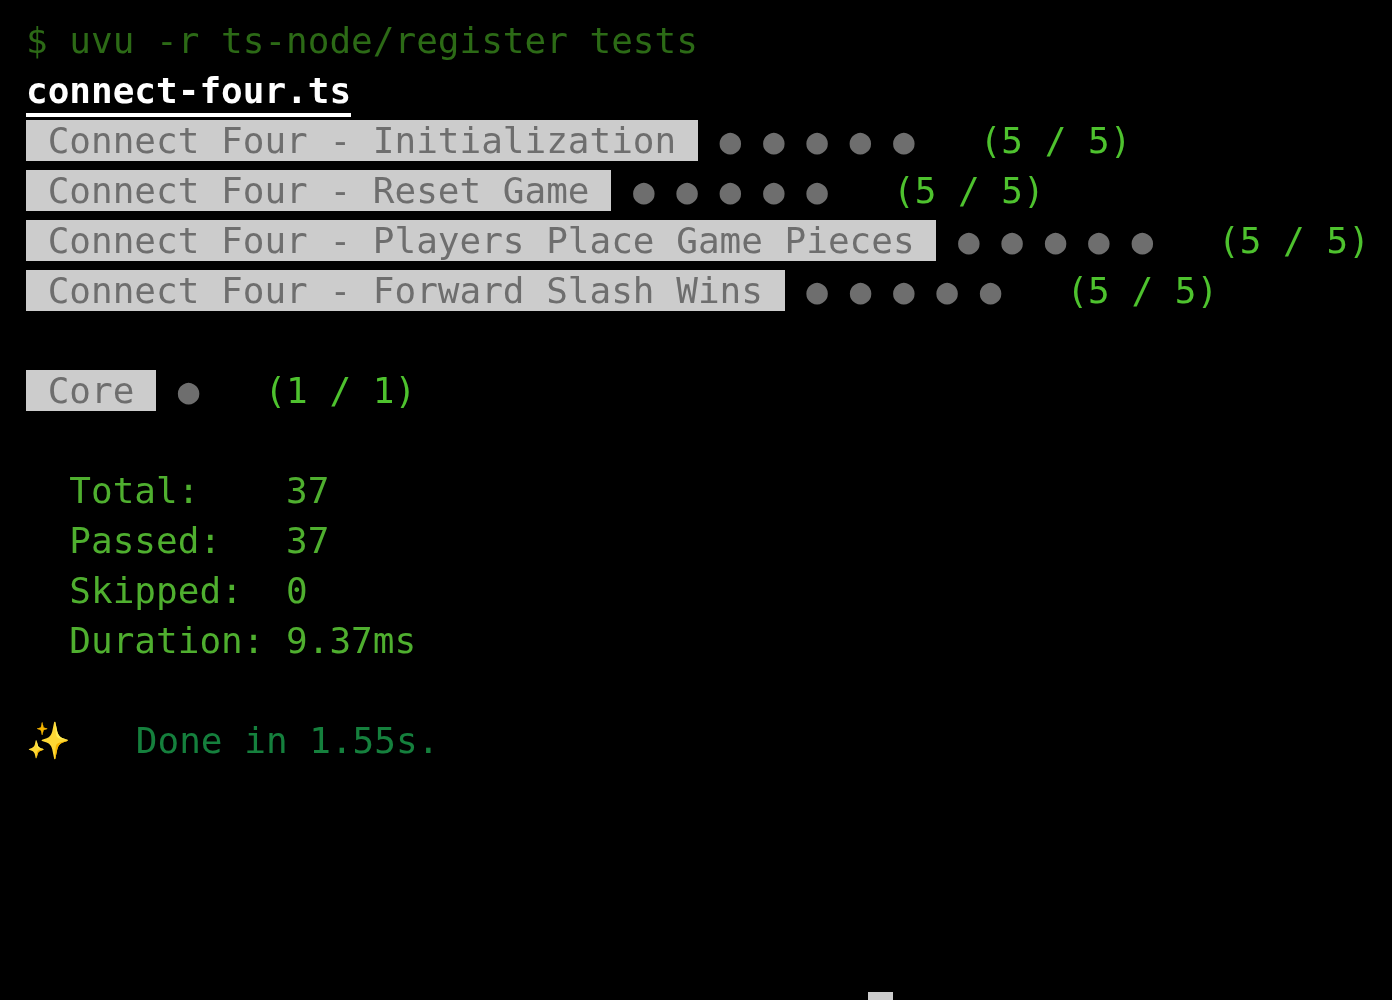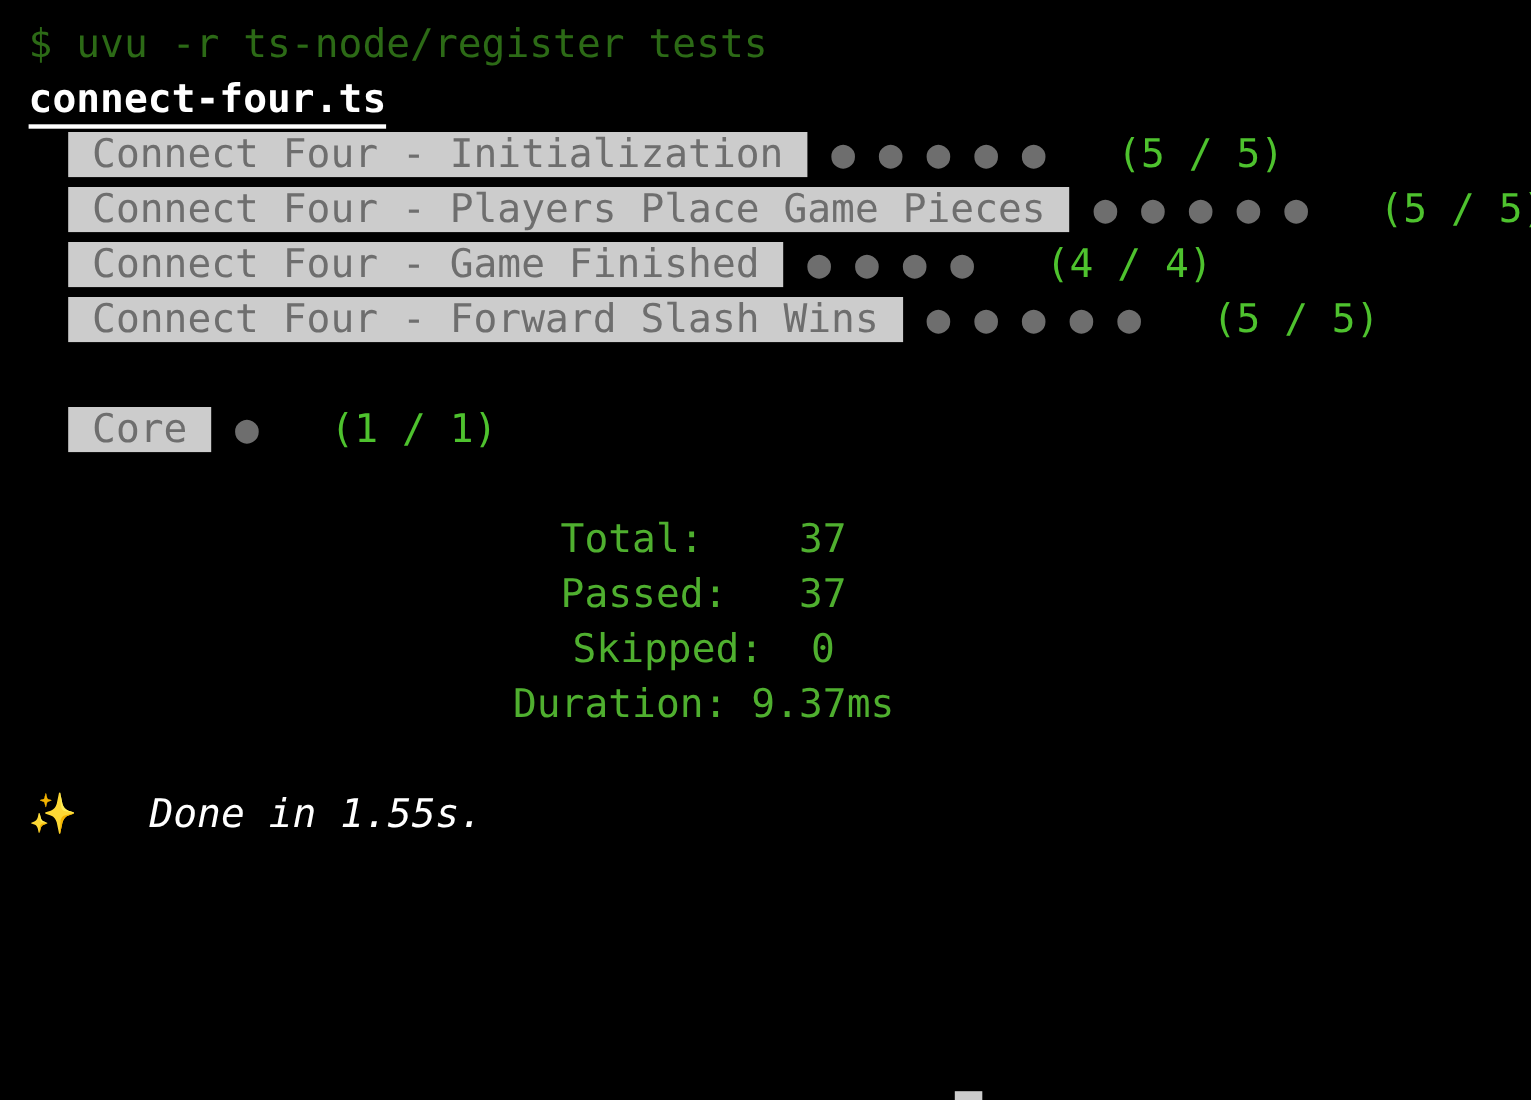--- a/index.html
+++ b/index.html
@@ -47,60 +47,57 @@
   .file-header .fh-text {
     border-bottom: 4px solid #ffffff;
     padding-bottom: 2px;
     text-align: right;
   }
 
   
   .suite-row {
     padding-left: 10px;
     white-space: pre;
-    margin-left: 36px;
   }
   .suite-name {
     background: #cccccc;
     color: #6e6e6e;
   }
   .dots {
     color: #6e6e6e;
     white-space: pre;
   }
   .count {
     color: #4ec22e;
     white-space: pre;
   }
 
   
   .summary {
     padding-left: 10px;
     color: #4faf2f;
     white-space: pre;
-    text-align: center;
   }
   .summary .s-label {
     color: #4faf2f;
   }
   .summary .s-value {
     color: #4faf2f;
   }
 
   
   .done {
     padding-left: 10px;
     white-space: pre;
   }
   .sparkles {
     color: #f2c14b;
   }
   .done-text {
-    color: #ffffff;
-    font-style: italic;
+    color: #15803d;
   }
 
   .blank {
     height: 50px;
   }
 
   
   #cursor {
     position: absolute;
     left: 868px;
@@ -113,22 +110,22 @@
 </head>
 <body>
 
 <div id="terminal">
 
   <div class="line cmd">$ uvu -r ts-node/register tests</div>
 
   <div id="output">
       <div class="line file-header"><span class="fh-text">connect-four.ts</span></div>
       <div class="line suite-row"><span class="suite-name"> Connect Four - Initialization </span><span> </span><span class="dots">● ● ● ● ●</span><span class="count">   (5 / 5)</span></div>
+      <div class="line suite-row"><span class="suite-name"> Connect Four - Reset Game </span><span> </span><span class="dots">● ● ● ● ●</span><span class="count">   (5 / 5)</span></div>
       <div class="line suite-row"><span class="suite-name"> Connect Four - Players Place Game Pieces </span><span> </span><span class="dots">● ● ● ● ●</span><span class="count">   (5 / 5)</span></div>
-      <div class="line suite-row"><span class="suite-name"> Connect Four - Game Finished </span><span> </span><span class="dots">● ● ● ●</span><span class="count">   (4 / 4)</span></div>
       <div class="line suite-row"><span class="suite-name"> Connect Four - Forward Slash Wins </span><span> </span><span class="dots">● ● ● ● ●</span><span class="count">   (5 / 5)</span></div>
       <div class="line blank">&nbsp;</div>
       <div class="line suite-row"><span class="suite-name"> Core </span><span> </span><span class="dots">●</span><span class="count">   (1 / 1)</span></div>
       <div class="line blank">&nbsp;</div>
       <div class="line summary"><span class="s-label">  Total:    </span><span class="s-value">37</span></div>
       <div class="line summary"><span class="s-label">  Passed:   </span><span class="s-value">37</span></div>
       <div class="line summary"><span class="s-label">  Skipped:  </span><span class="s-value">0</span></div>
       <div class="line summary"><span class="s-label">  Duration: </span><span class="s-value">9.37ms</span></div>
       <div class="line blank">&nbsp;</div>
       <div class="line done"><span class="sparkles">✨</span><span class="done-text">   Done in 1.55s.</span></div>

